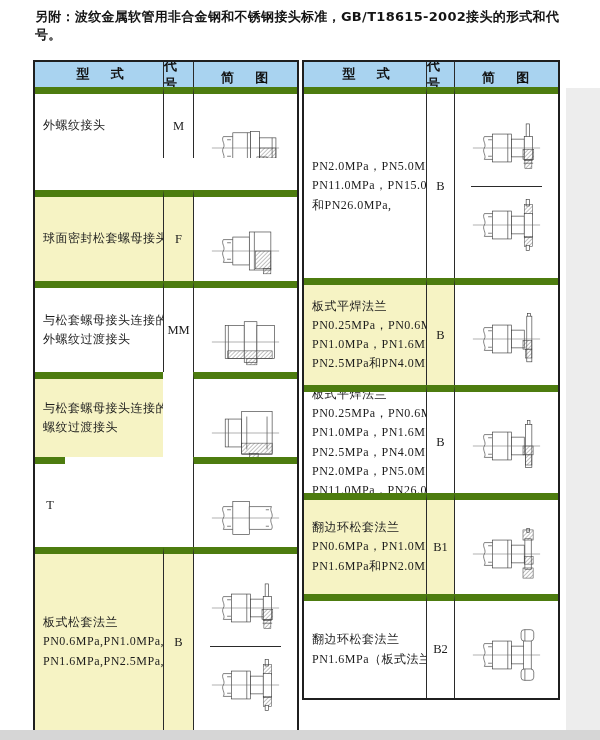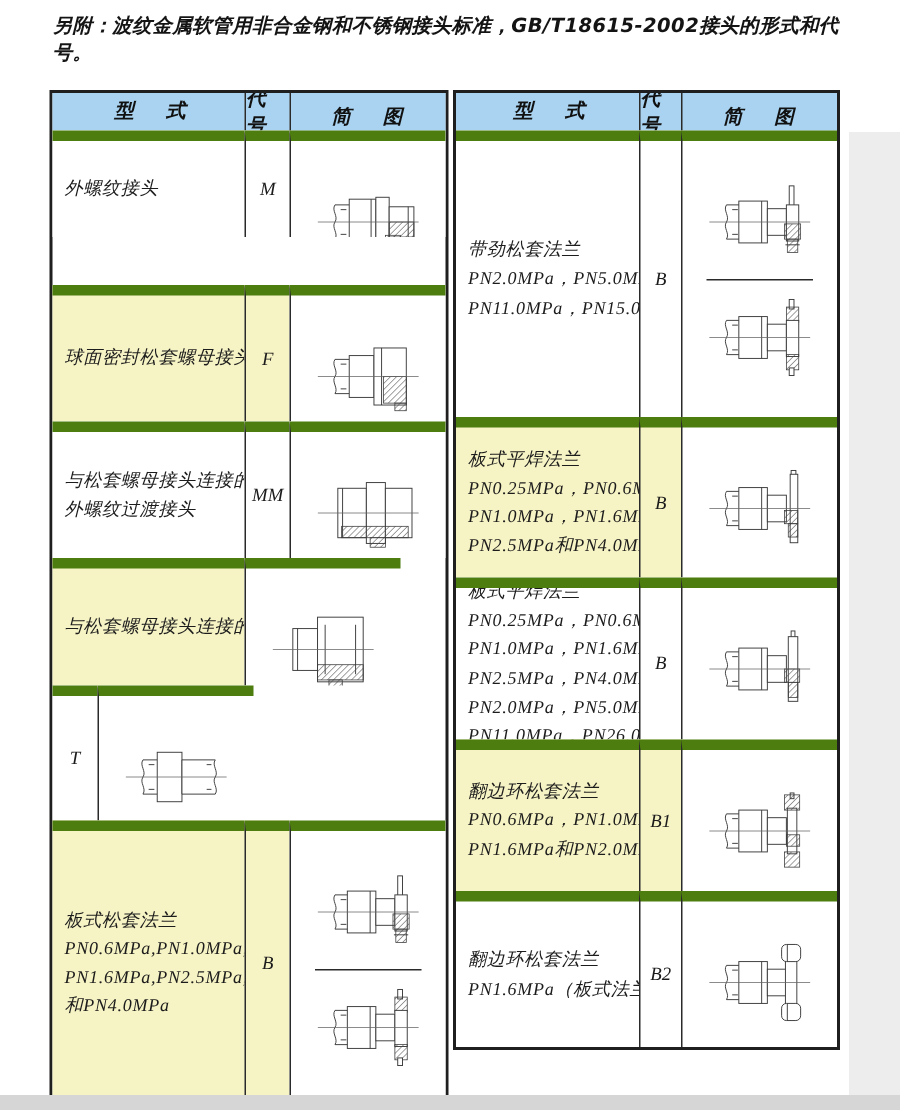--- a/index.html
+++ b/index.html
@@ -1,23 +1,23 @@
 <!DOCTYPE html>
 <html><head>
 <meta charset="utf-8">
 <style>
   html,body{margin:0;padding:0;}
   body{width:600px;height:740px;background:#fff;font-family:"Liberation Serif","DejaVu Serif",serif;}
-  .page{position:relative;width:600px;height:740px;background:#ffffff;overflow:hidden;font-style:italic;}
+  .page{position:relative;width:600px;height:740px;background:#ffffff;overflow:hidden;}
   .caption{position:absolute;left:35px;top:8px;width:545px;font-size:13px;font-weight:bold;color:#141414;
            font-family:"DejaVu Sans","Liberation Sans",sans-serif;letter-spacing:.3px;}
   .tables{position:absolute;left:33px;top:60px;display:flex;align-items:flex-start;}
   .tbl{border:2px solid #1f1f1f;background:#fff;}
   .tbl + .tbl{margin-left:3px;}
-  .row{display:flex;}
+  .row{display:flex;justify-content:space-between;}
   .cell{box-sizing:border-box;border-left:1px solid #2a2a2a;border-top:7px solid #4d7c0f;
         overflow:hidden;background:#fff;}
   .row .cell:first-child{border-left:none;}
   .row.header .cell{border-top:none;}
   .row.header{height:25px;}
   .row.header .cell{background:#a9d3f0;display:flex;align-items:center;justify-content:center;
         font-size:13px;font-weight:bold;color:#111;word-spacing:14px;letter-spacing:2px;}
   .t-left  .c-type{width:128px;} .t-left  .c-code{width:30px;} .t-left  .c-diag{width:104px;}
   .t-right .c-type{width:122px;} .t-right .c-code{width:28px;} .t-right .c-diag{width:104px;}
   .c-type{display:flex;flex-direction:column;justify-content:center;padding:4px 4px 4px 8px;
@@ -112,20 +112,21 @@
                 <rect x="28" y="56" width="70" height="12" fill="url(#hatch)" stroke="#3a3a3a" stroke-width="0.8"></rect>
                 <rect x="58" y="68" width="16" height="10" fill="url(#hatch)" stroke="#3a3a3a" stroke-width="0.8"></rect>
                 <line x1="3" y1="42" x2="109" y2="42" stroke="#666" stroke-width="0.8"></line>
               </svg>
             </div>
           </div>
         </div>
         <div class="row" style="height: 85px;">
           <div class="cell c-type hl">
             <div class="line">与松套螺母接头连接的内</div>
+            <div class="line">螺纹过渡接头</div>
           </div>
           <div class="cell c-diag">
             <div class="sub">
               <svg width="98" height="76" viewBox="0 0 112 84">
                 <rect x="24" y="20" width="26" height="44" fill="#fff" stroke="#3a3a3a" stroke-width="1"></rect>
                 <path d="M29 20 V64" fill="none" stroke="#3a3a3a" stroke-width="1"></path>
                 <rect x="50" y="8" width="48" height="68" fill="#fff" stroke="#3a3a3a" stroke-width="1"></rect>
                 <path d="M58 16 V68" fill="none" stroke="#3a3a3a" stroke-width="1"></path>
                 <path d="M90 16 V68" fill="none" stroke="#3a3a3a" stroke-width="1"></path>
                 <rect x="50" y="58" width="48" height="16" fill="url(#hatch)" stroke="#3a3a3a" stroke-width="0.8"></rect>
@@ -150,21 +151,20 @@
                 <line x1="3" y1="42" x2="109" y2="42" stroke="#666" stroke-width="0.8"></line>
               </svg>
             </div>
           </div>
         </div>
         <div class="row" style="height: 183px;">
           <div class="cell c-type hl">
             <div class="line">板式松套法兰</div>
             <div class="line">PN0.6MPa,PN1.0MPa,</div>
             <div class="line">PN1.6MPa,PN2.5MPa,</div>
-            <div class="line">和PN4.0MPa</div>
           </div>
           <div class="cell c-code hl">B</div>
           <div class="cell c-diag">
             <div class="sub">
               <svg width="98" height="76" viewBox="0 0 112 84">
                 <path d="M36 24 H21 C17 30 25 36 21 42 C17 48 25 54 21 60 H36" fill="#fff" stroke="#3a3a3a" stroke-width="1"></path>
                 <path d="M27 29 h6" fill="none" stroke="#3a3a3a" stroke-width="1"></path>
                 <path d="M27 55 h6" fill="none" stroke="#3a3a3a" stroke-width="1"></path>
                 <rect x="34" y="20" width="30" height="44" fill="#fff" stroke="#3a3a3a" stroke-width="1"></rect>
                 <path d="M58 20 V64" fill="none" stroke="#3a3a3a" stroke-width="1"></path>
@@ -197,23 +197,23 @@
         </div>
       </div>
       <div class="tbl t-right">
         <div class="row header">
           <div class="cell c-type">型 式</div>
           <div class="cell c-code">代号</div>
           <div class="cell c-diag">简 图</div>
         </div>
         <div class="row" style="height: 191px;">
           <div class="cell c-type">
-            <div class="line">带劲松套法兰</div>
             <div class="line">PN2.0MPa，PN5.0MPa,</div>
             <div class="line">PN11.0MPa，PN15.0MPa,</div>
+            <div class="line">和PN26.0MPa,</div>
           </div>
           <div class="cell c-code">B</div>
           <div class="cell c-diag">
             <div class="sub">
               <svg width="98" height="76" viewBox="0 0 112 84">
                 <path d="M36 24 H21 C17 30 25 36 21 42 C17 48 25 54 21 60 H36" fill="#fff" stroke="#3a3a3a" stroke-width="1"></path>
                 <path d="M27 29 h6" fill="none" stroke="#3a3a3a" stroke-width="1"></path>
                 <path d="M27 55 h6" fill="none" stroke="#3a3a3a" stroke-width="1"></path>
                 <rect x="34" y="20" width="30" height="44" fill="#fff" stroke="#3a3a3a" stroke-width="1"></rect>
                 <path d="M58 20 V64" fill="none" stroke="#3a3a3a" stroke-width="1"></path>

